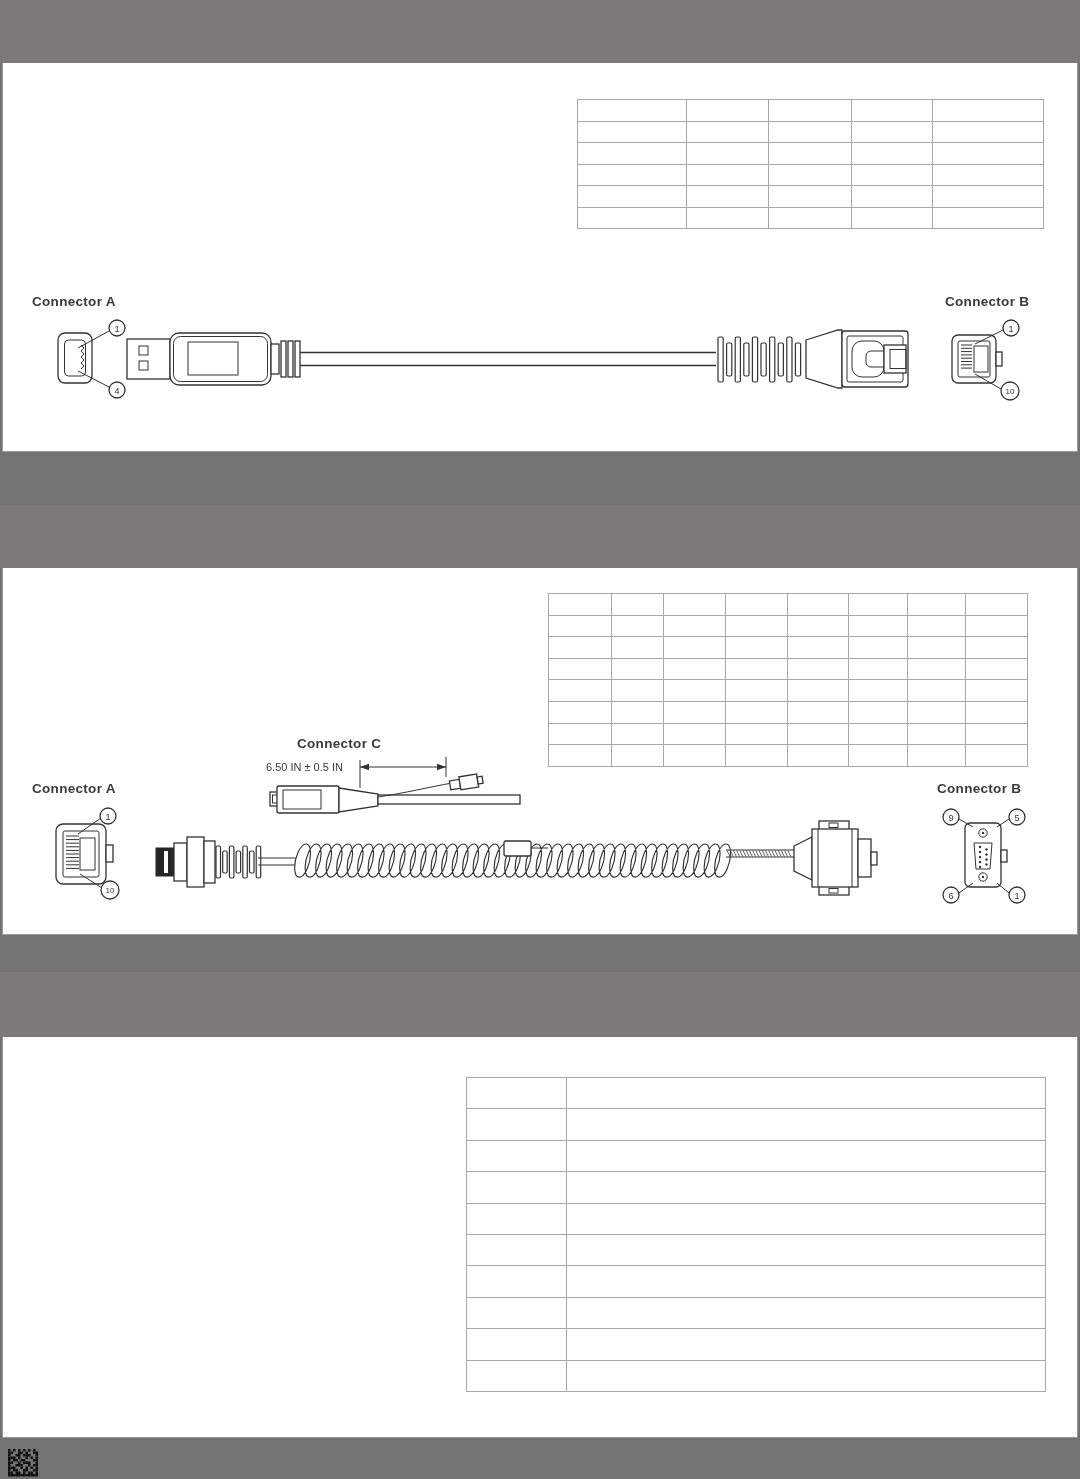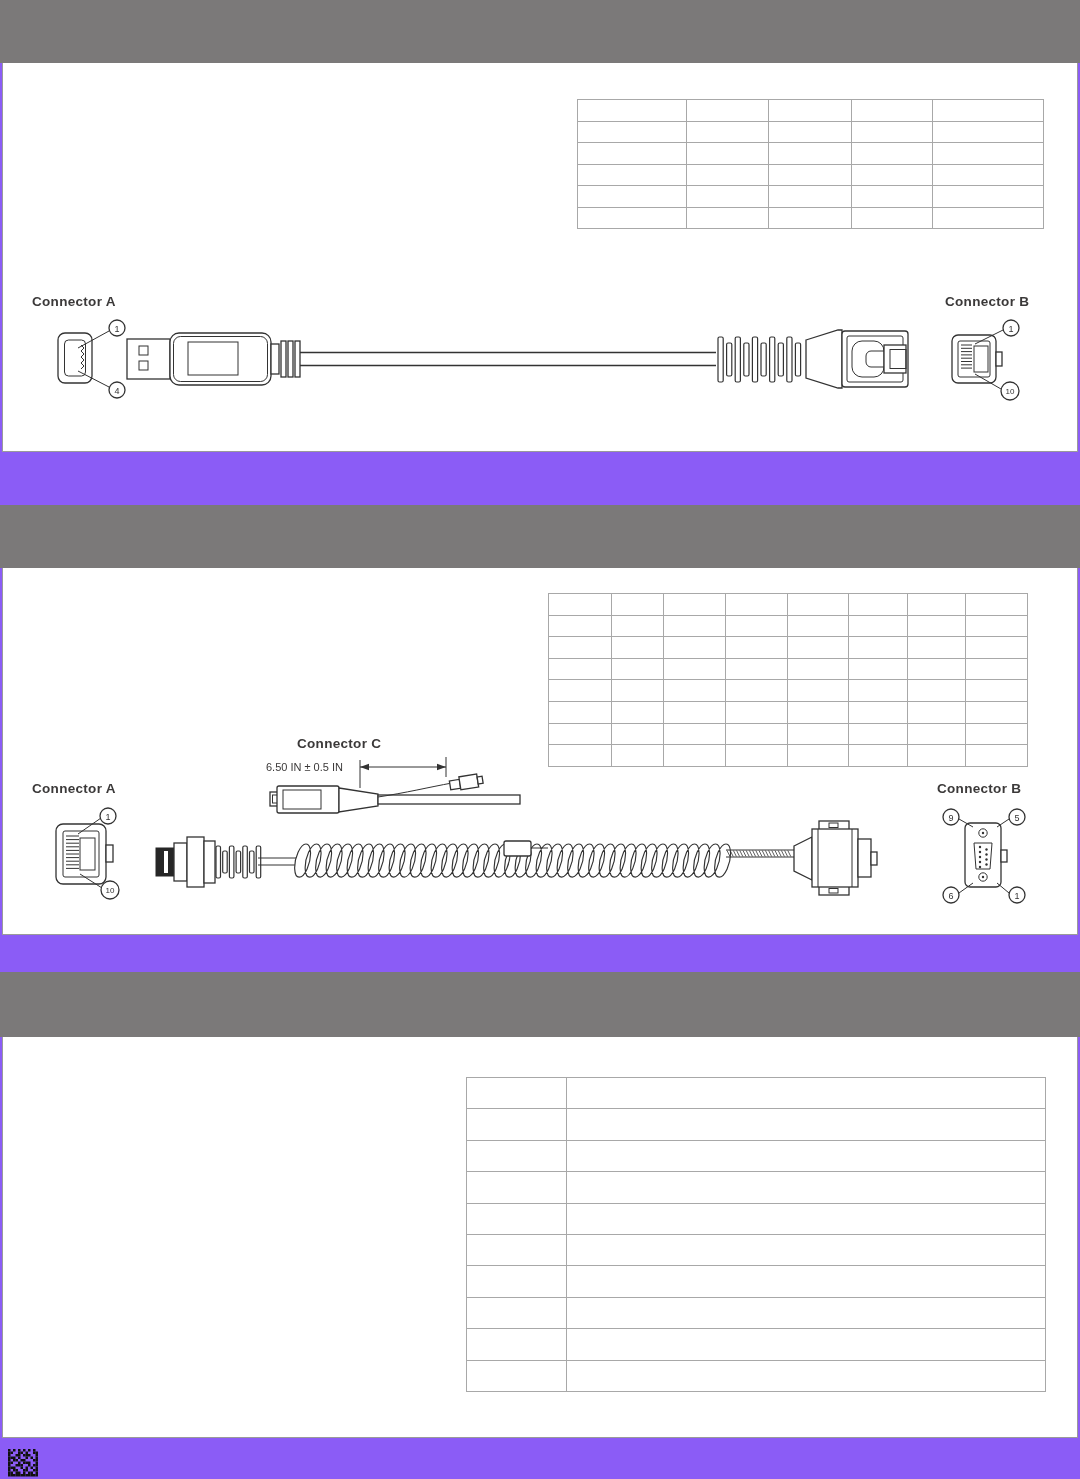--- a/index.html
+++ b/index.html
@@ -1,16 +1,16 @@
 <!DOCTYPE html>
 <html><head>
 <meta charset="utf-8">
 <style>
   html,body{margin:0;padding:0;background:#fff;font-family:"Liberation Sans",sans-serif;}
-  .page{position:relative;width:1080px;height:1479px;background:#8b5cf6;overflow:hidden;}
+  .page{position:relative;width:1080px;height:1479px;background:#737373;overflow:hidden;}
 
   .graybar{position:absolute;left:0;width:1080px;background:#7b7979;}
   .bar1{top:0;height:63px;}
   .bar2{top:505px;height:63px;}
   .bar3{top:972px;height:65px;}
 
   .secbox{position:absolute;left:2px;width:1076px;box-sizing:border-box;background:#fff;
           border:1px solid #9a9a9a;border-top:none;}
   .box1{top:63px;height:389px;}
   .box2{top:568px;height:367px;}

